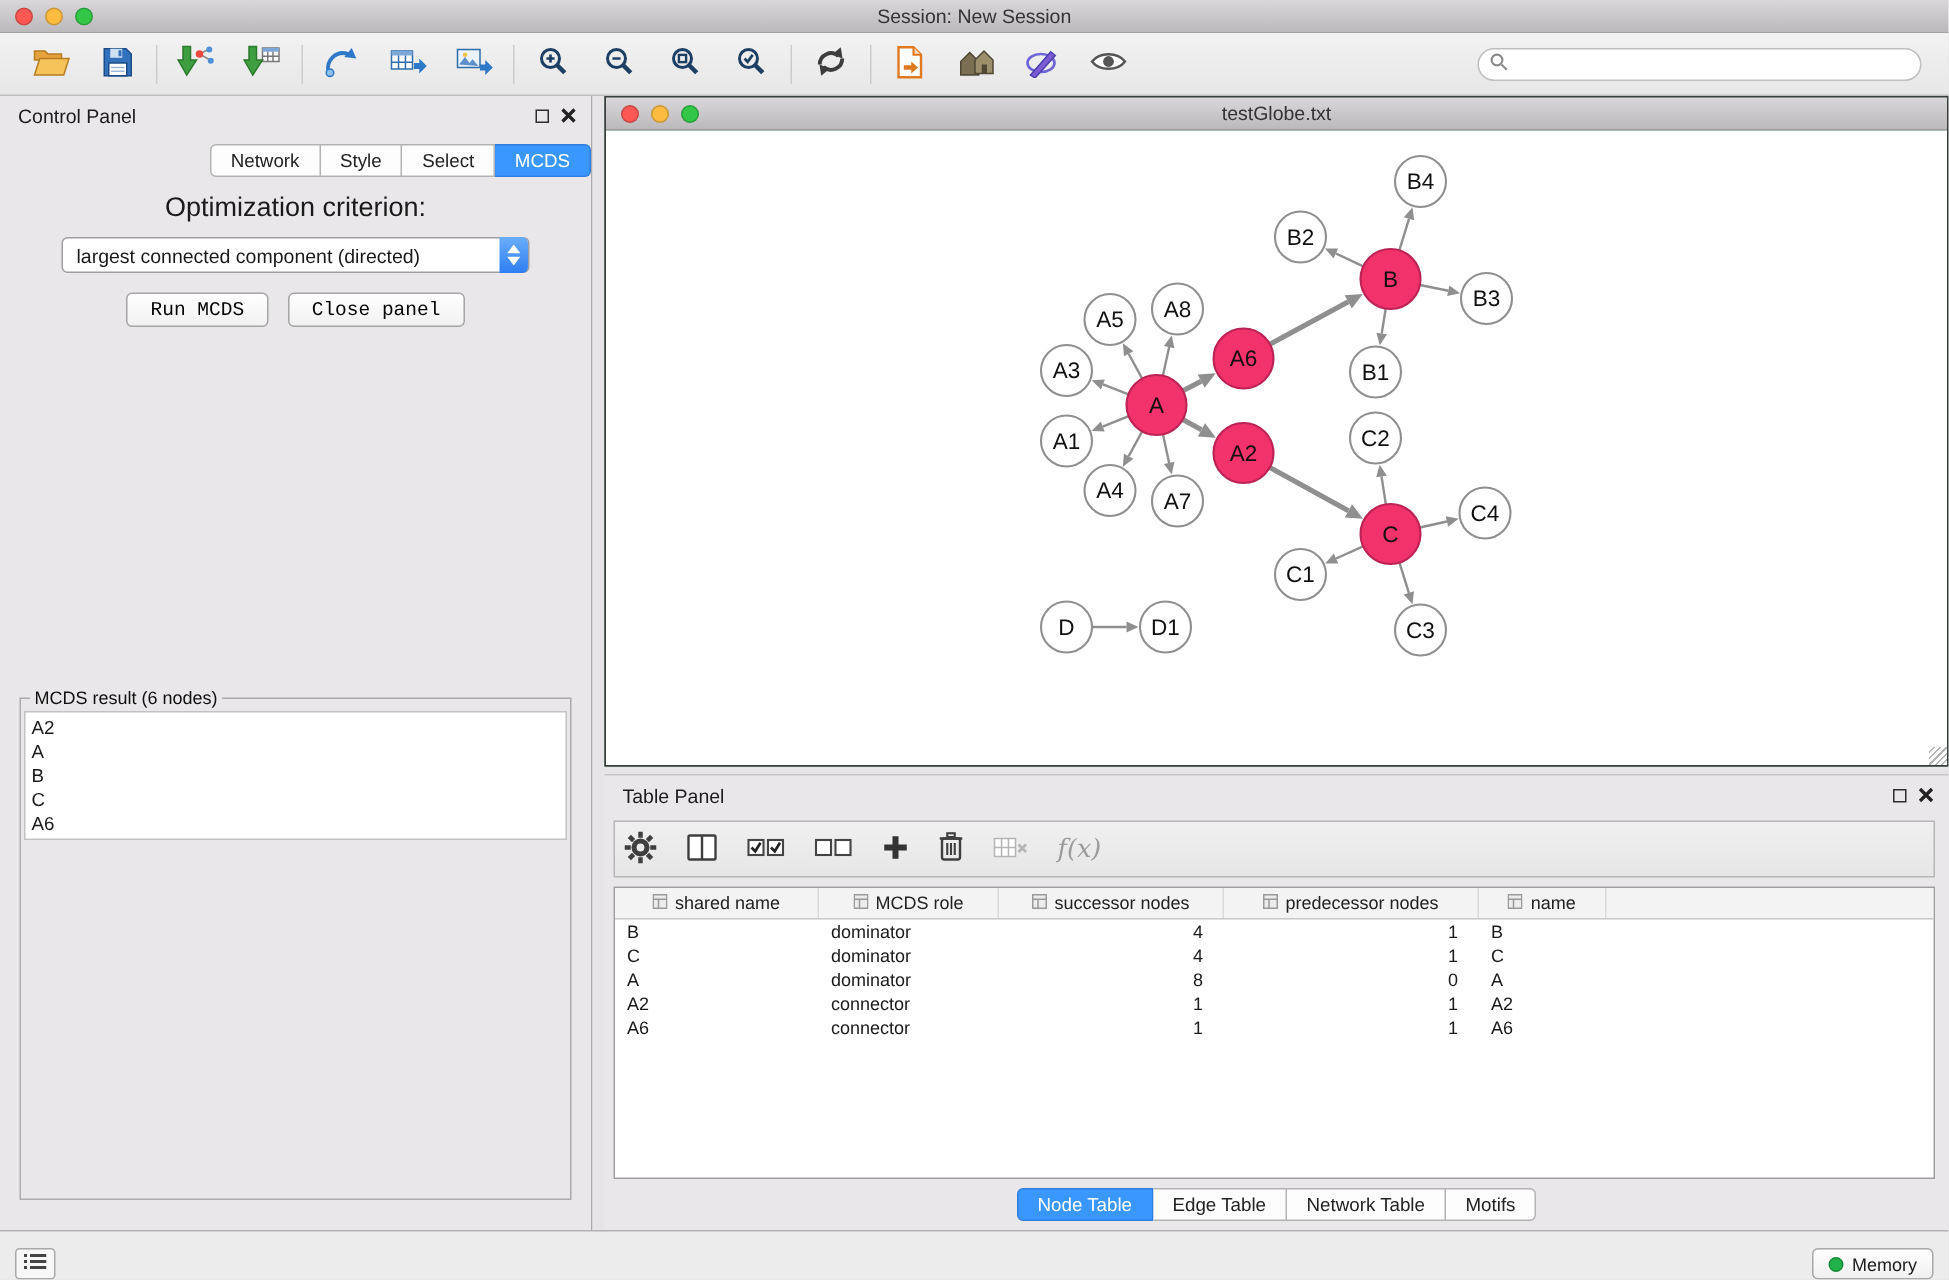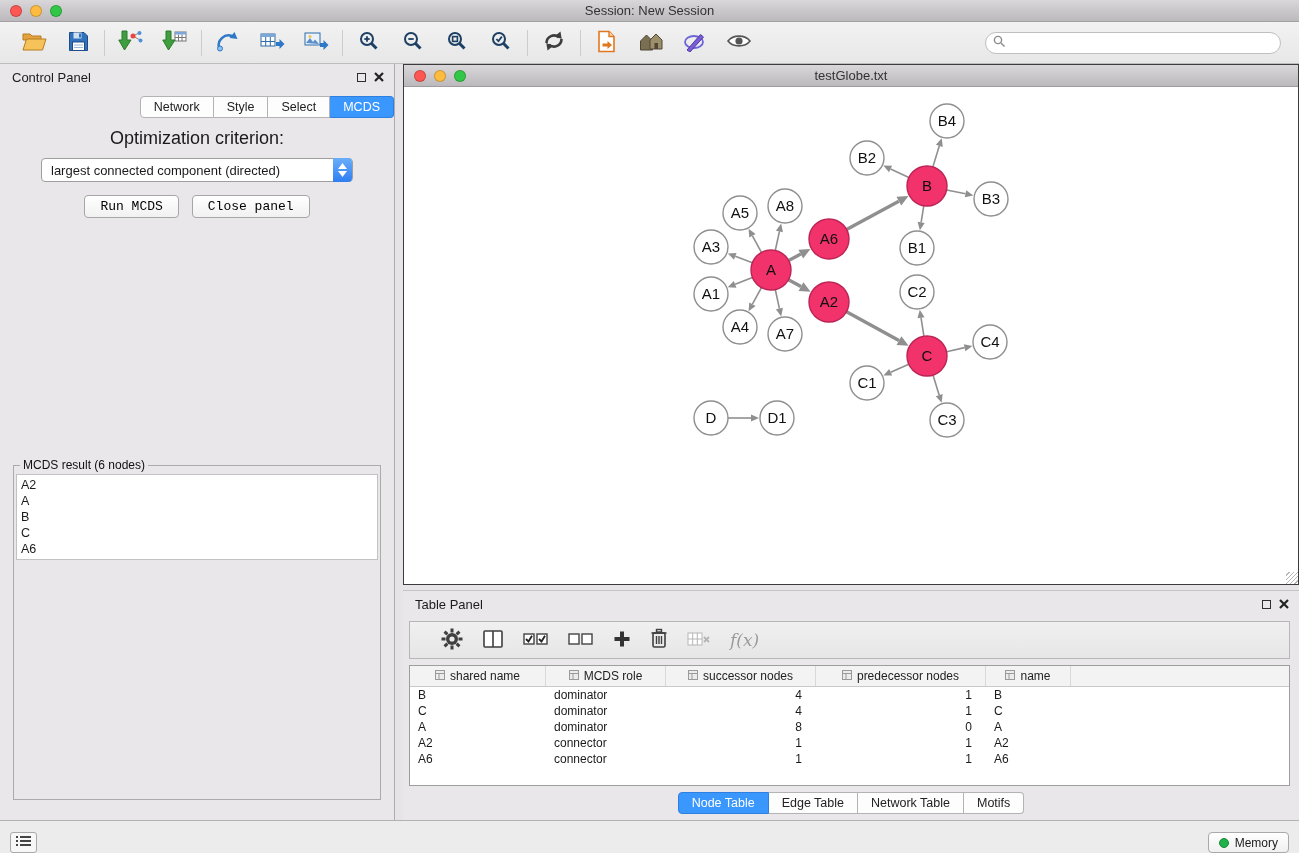--- a/index.html
+++ b/index.html
@@ -47,30 +47,30 @@
   .btn{background:linear-gradient(#ffffff,#f1f1f1);border:1px solid #a6a6a6;border-radius:4px;padding:3px 15px;font-size:13px;cursor:pointer;font-family:Liberation Mono, monospace}
 
   fieldset.result{margin:auto 13px 20px;height:342px;border:1px solid #ababab;align-self:stretch;display:flex;padding:2px;background:#e9e7e9}
   fieldset.result legend{font-size:12px;padding:0 3px;margin-left:4px;color:#111}
   .result-inner{flex:1;background:#fff;border:1px solid #c2c2c2;overflow:auto;padding:2px 4px}
   .result-item{font-size:12.5px;line-height:16px;cursor:default}
 
   
   .right-col{flex:1;display:flex;flex-direction:column;background:#e6e4e6;padding-left:8px}
 
-  .network-window{height:521px;border:1px solid #3c3c3c;display:flex;flex-direction:column;background:#14532d;position:relative;flex-shrink:0}
+  .network-window{height:447px;border:1px solid #3c3c3c;display:flex;flex-direction:column;background:#14532d;position:relative;flex-shrink:0}
   .nw-titlebar{height:22px;background:linear-gradient(#d9d7d9,#bcb9bc);border-bottom:1px solid #9e9c9e;display:flex;align-items:center;position:relative;flex-shrink:0}
   .nw-canvas{flex:1;position:relative;background:#fff;overflow:hidden}
   .nw-canvas svg{position:absolute;inset:0}
   svg text{font-family:"Liberation Sans",sans-serif}
   .grip{position:absolute;right:0;bottom:0;width:12px;height:12px;background:repeating-linear-gradient(135deg,transparent 0 2px,#b5b5b5 2px 3px)}
 
   
   .table-panel{flex:1;margin-top:5px;background:#e9e7e9;display:flex;flex-direction:column;border-top:1px solid #c6c4c6}
-  .tp-toolbar{height:38px;border:1px solid #b7b7b7;background:linear-gradient(#f0f0f0,#e6e6e6);margin:4px 9px 6px 6px;display:flex;align-items:center;gap:19px;padding:0 31px;flex-shrink:0}
+  .tp-toolbar{height:38px;border:1px solid #b7b7b7;background:linear-gradient(#f0f0f0,#e6e6e6);margin:4px 9px 6px 6px;display:flex;align-items:center;gap:19px;padding:0 6px;flex-shrink:0}
   .tp-btn{display:flex;align-items:center;justify-content:center;cursor:pointer}
   .fx{font-family:"DejaVu Serif",serif;font-style:italic;font-size:17px;color:#9b9b9b}
   .tp-table{flex:1;border:1px solid #9e9e9e;background:#fff;margin:0 9px 0 6px;overflow:hidden;display:flex;flex-direction:column}
   .tgrid{display:grid;grid-template-columns:136px 120px 150px 170px 85px 1fr}
   .thead{background:#f4f3f4;border-bottom:1px solid #c9c9c9;flex-shrink:0}
   .th{font-size:12px;color:#222;display:flex;align-items:center;justify-content:center;gap:5px;height:20px;border-right:1px solid #d9d9d9;overflow:hidden}
   .th:last-child{border-right:none}
   .tr{height:16px}
   .td{font-size:12px;line-height:16px;padding-left:8px;white-space:nowrap;overflow:hidden}
   .td.num{text-align:right;padding-right:14px}

